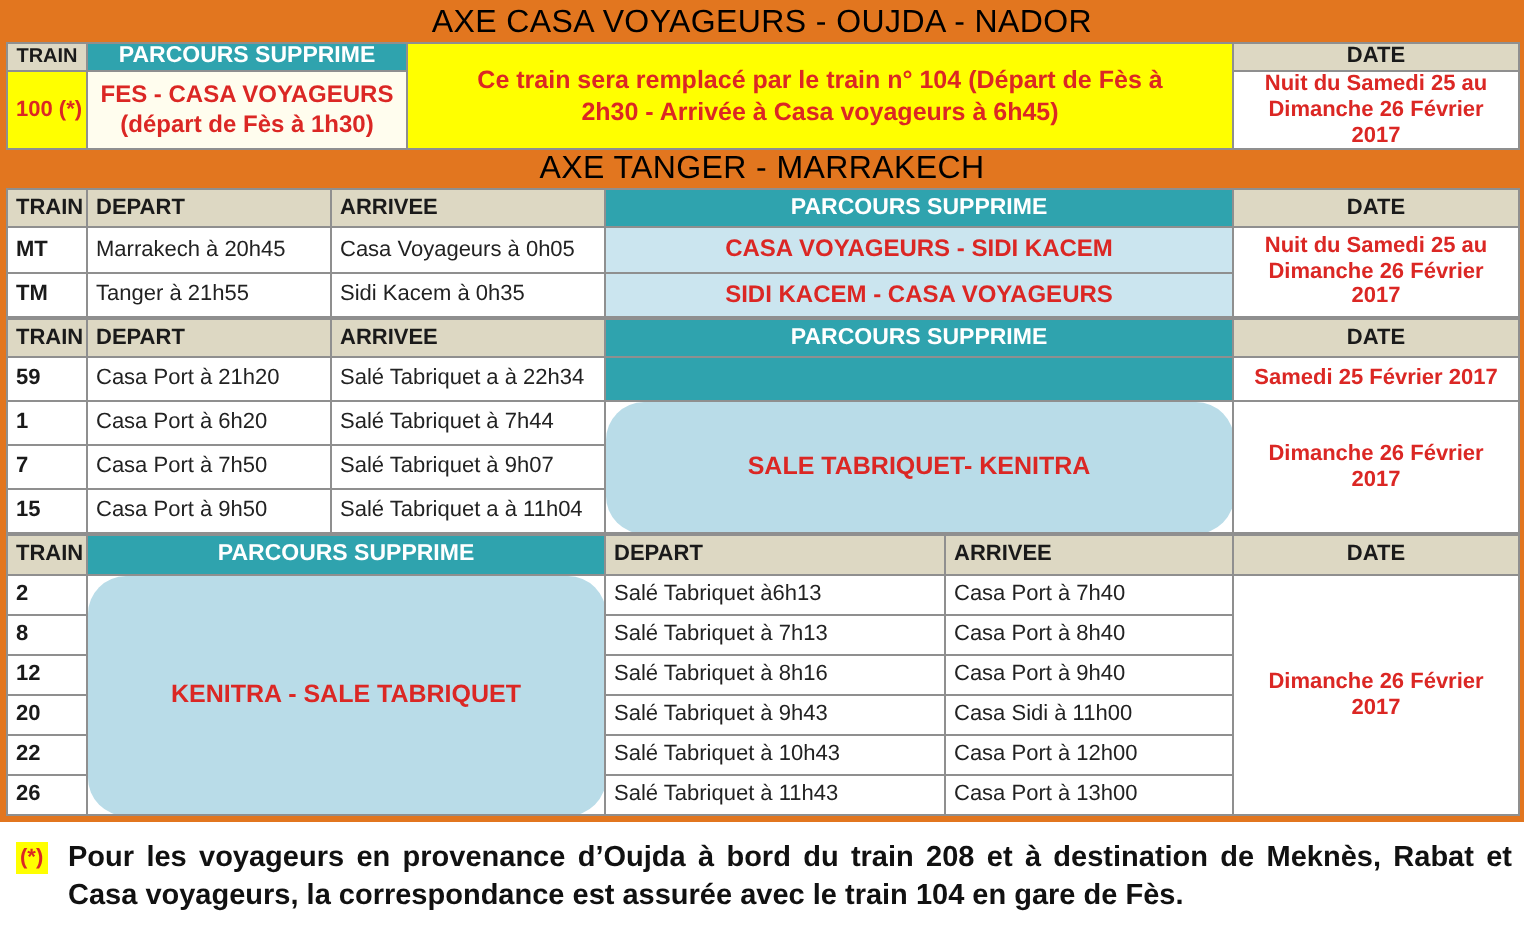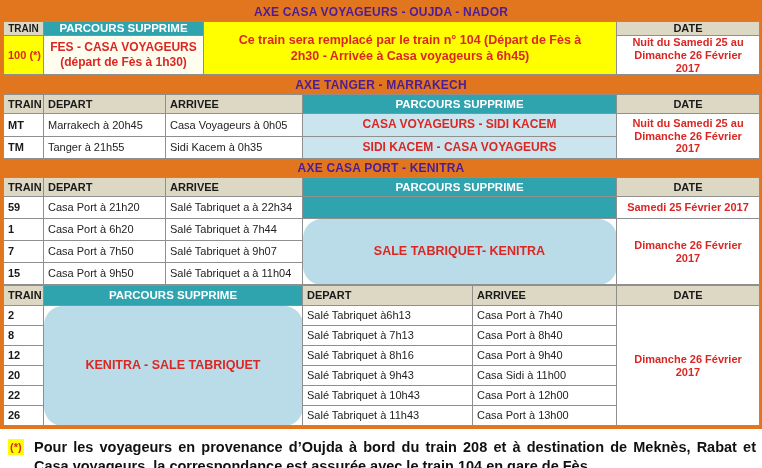--- a/index.html
+++ b/index.html
@@ -7,21 +7,21 @@
     width:762px;height:468px;background:#ffffff;
     font-family:"Liberation Sans",sans-serif;
     position:relative;overflow:hidden;
   }
   .frame{
     width:762px;box-sizing:border-box;
     border:3px solid #E2761F;background:#E2761F;
   }
   .band{
     height:18px;display:flex;align-items:center;justify-content:center;
-    font-weight:bold;font-size:12px;color:#4c1d95;background:#E2761F;
+    font-weight:normal;font-size:16px;color:#000000;background:#E2761F;
     letter-spacing:.2px;
   }
   table{border-collapse:collapse;table-layout:fixed;width:756px;background:#fff;}
   td{
     border:1px solid #8f8f8f;font-size:11px;color:#1a1a1a;
     padding:0 4px;overflow:hidden;vertical-align:middle;line-height:1.15;
   }
   .hdr{background:#DDD8C3;font-weight:bold;text-align:center;white-space:nowrap;}
   .teal{background:#2FA3AE;color:#fff;font-weight:bold;text-align:center;font-size:11.5px;white-space:nowrap;}
   .num{font-weight:bold;text-align:left;white-space:nowrap;}
@@ -101,21 +101,20 @@
       </tr>
       <tr style="height:22px">
         <td class="num">TM</td>
         <td class="val">Tanger à 21h55</td>
         <td class="val">Sidi Kacem à 0h35</td>
         <td class="parc">SIDI KACEM - CASA VOYAGEURS</td>
       </tr>
     </tbody>
       </table>
 
-    <div class="band">AXE CASA PORT - KENITRA</div>
     <table>
       <colgroup>
           <col style="width:40px">
           <col style="width:122px">
           <col style="width:137px">
           <col style="width:314px">
           <col style="width:143px">
         </colgroup>
       <tbody>
           <tr style="height:19px">

